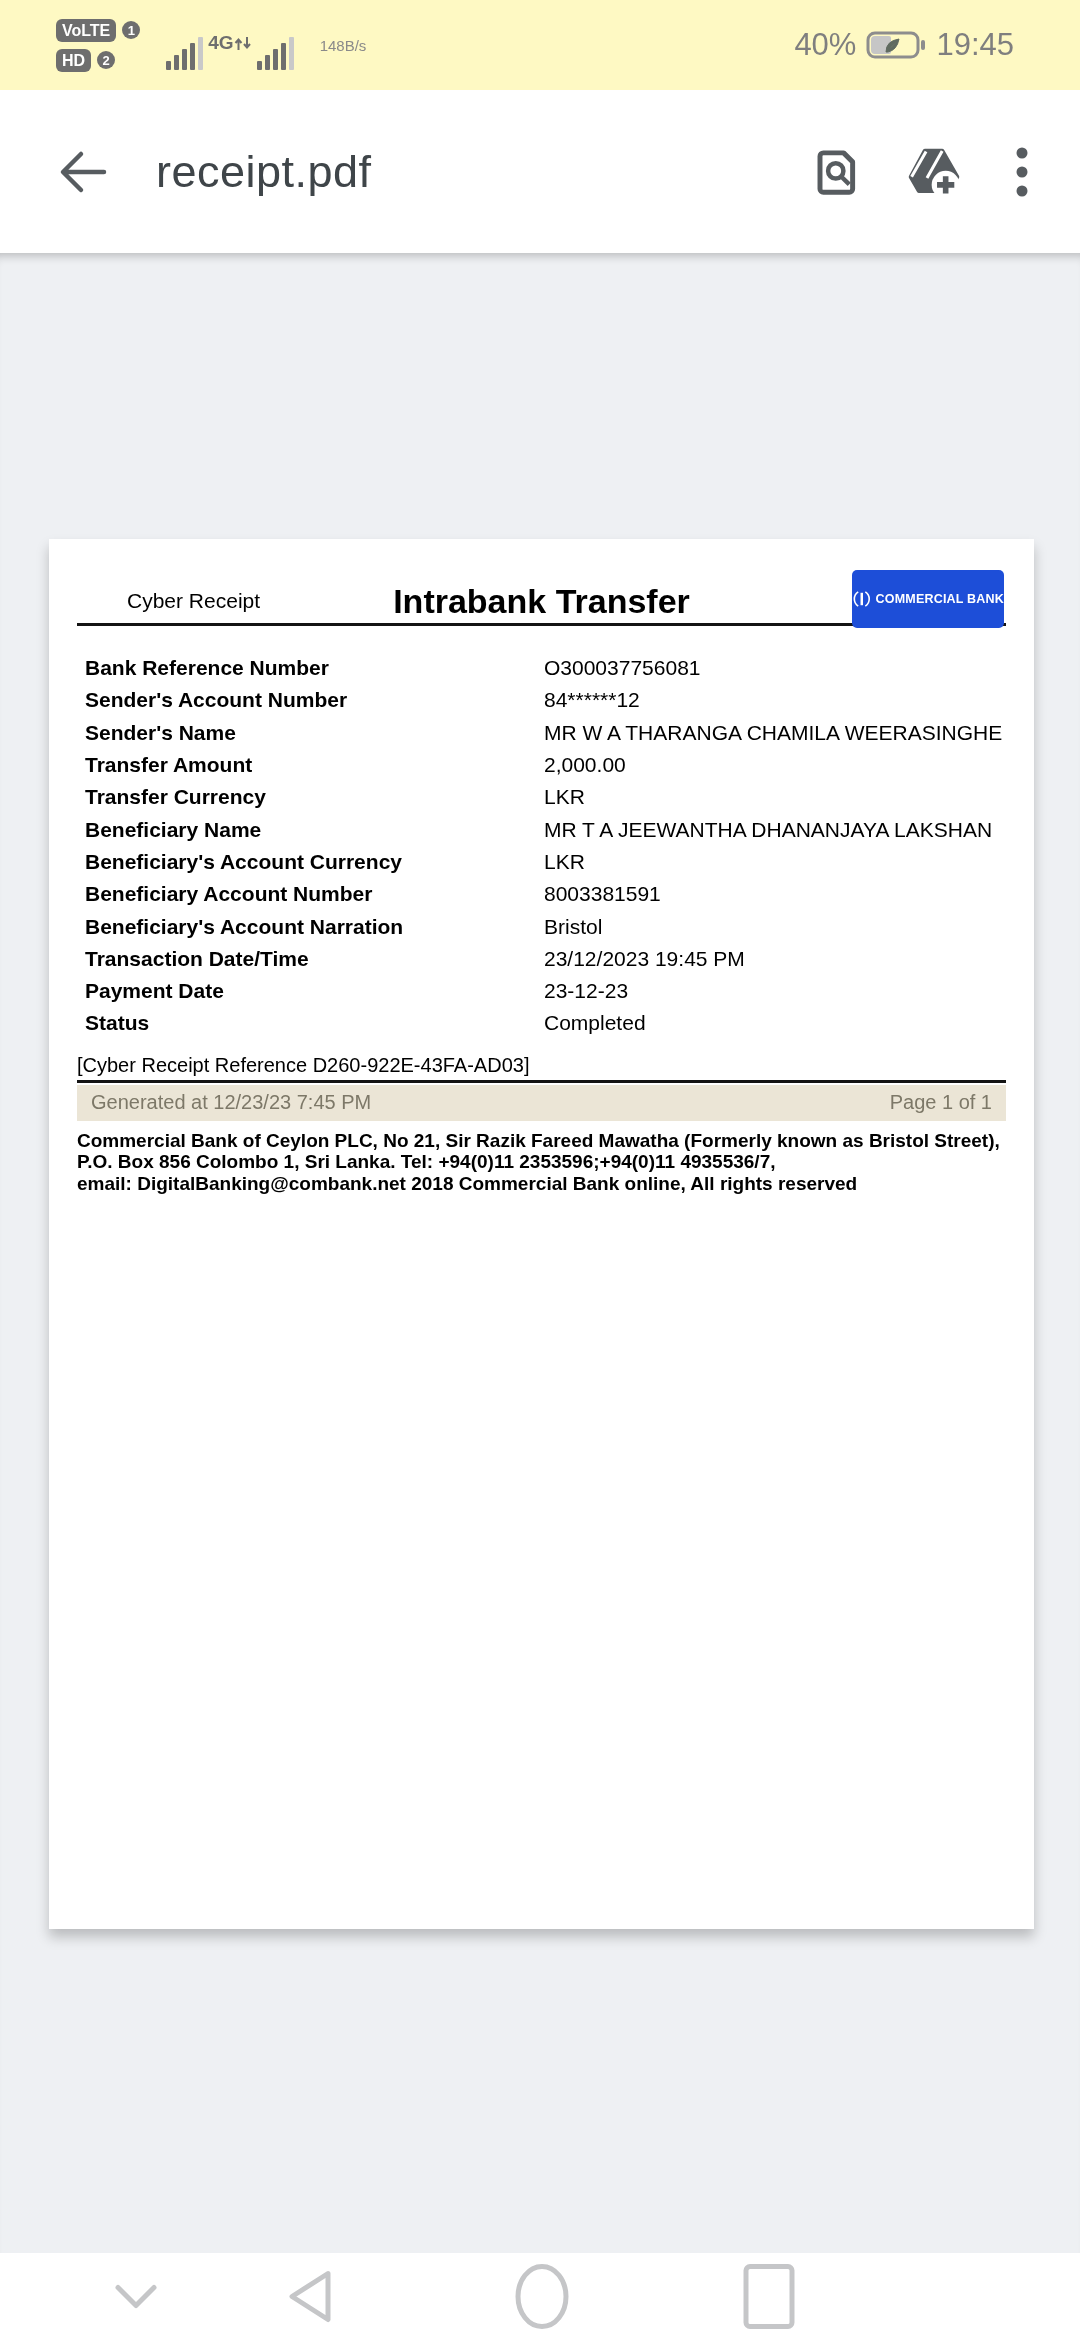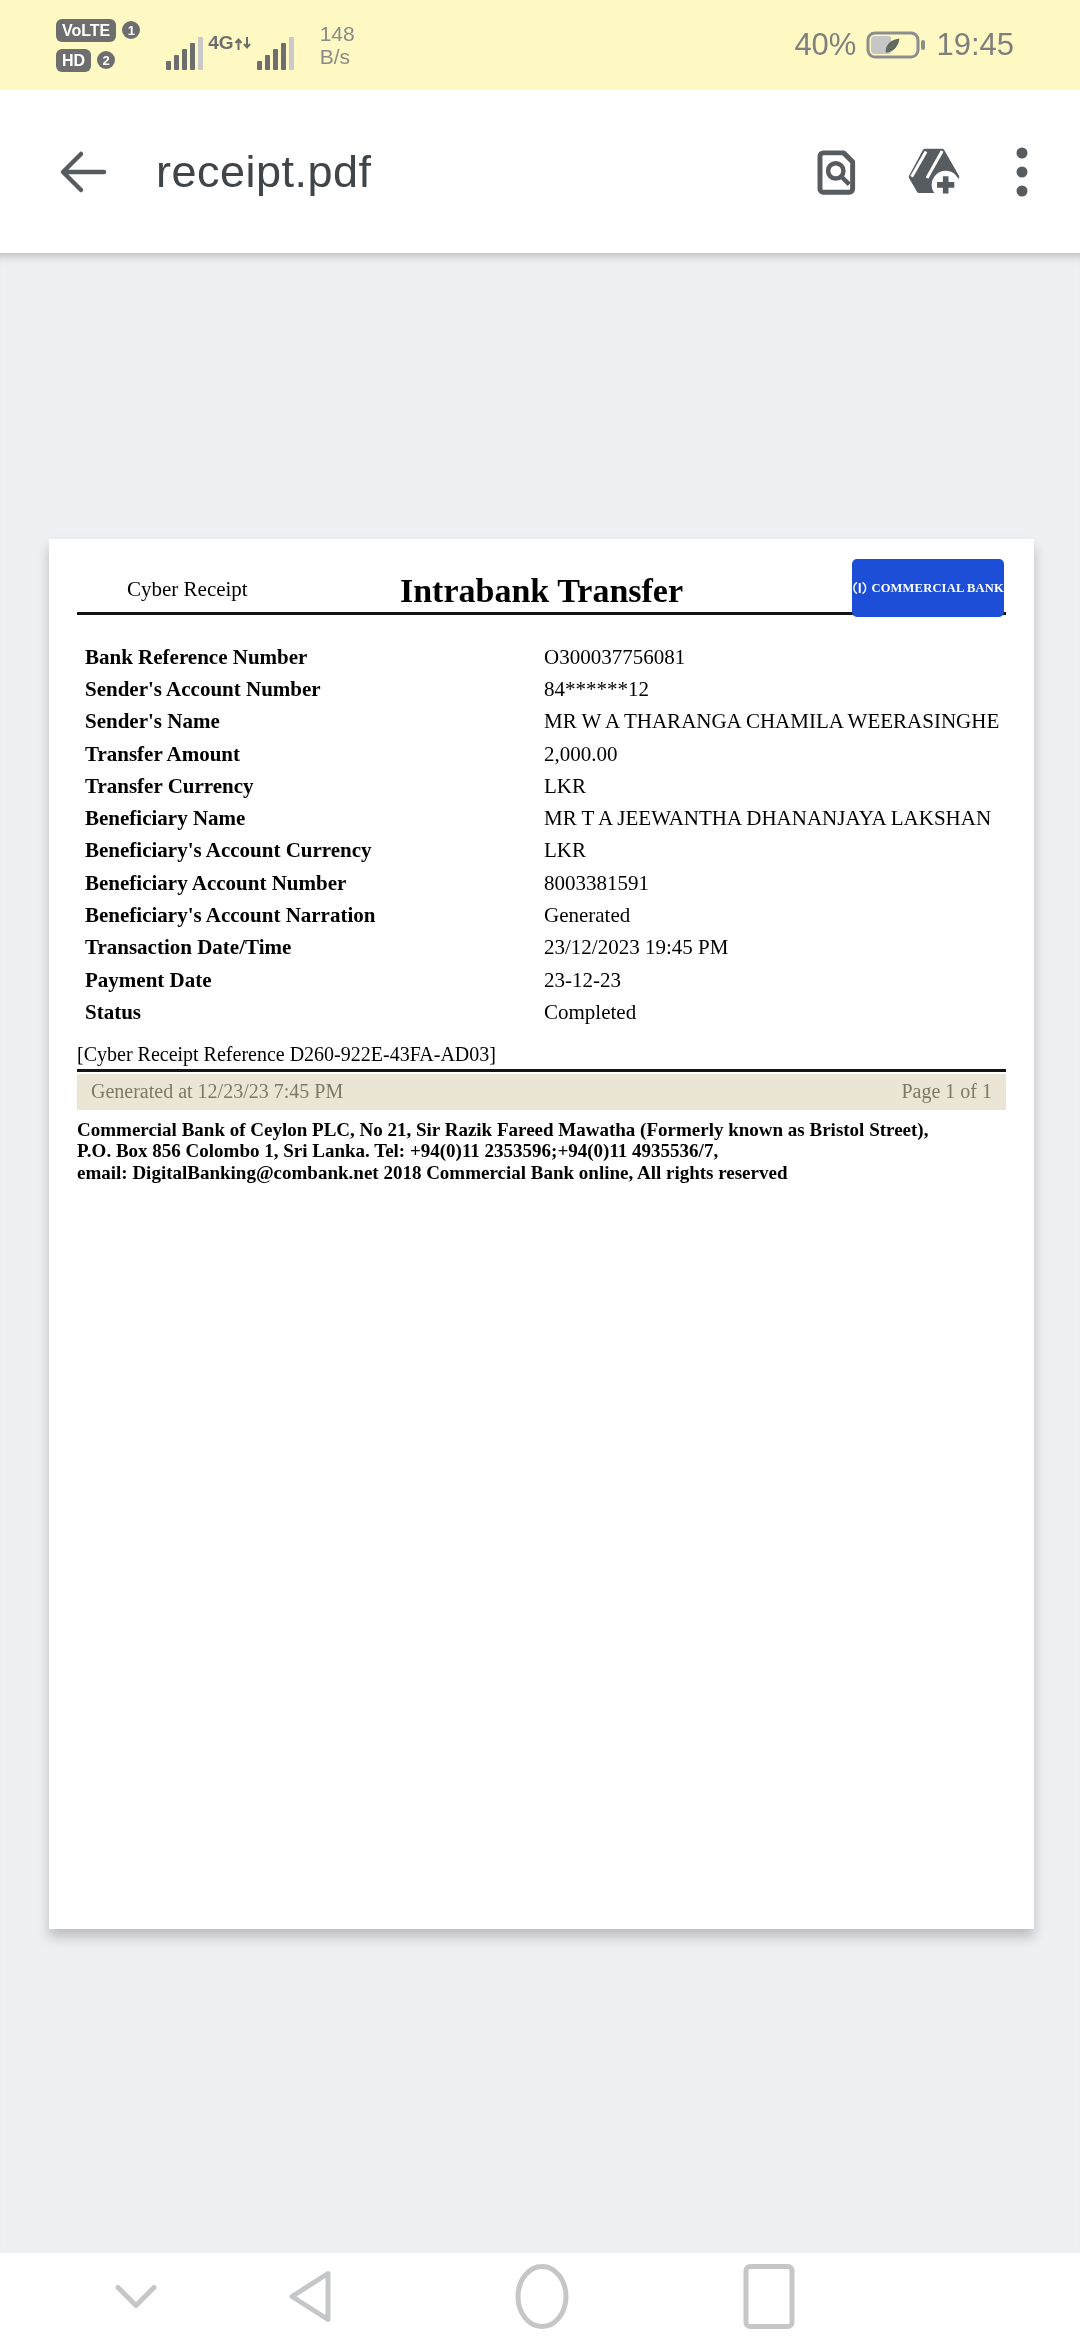--- a/index.html
+++ b/index.html
@@ -16,39 +16,39 @@
     padding:4px 6px 3px; border-radius:6px; letter-spacing:0; }
   .sim-circle { background:#6e6e6e; color:#fff; width:18px; height:18px; border-radius:50%;
     font-size:13px; font-weight:bold; display:flex; align-items:center; justify-content:center; }
   .signal-cluster { display:flex; align-items:flex-end; gap:5px; height:62px; padding-bottom:6px; }
   .bars { display:flex; align-items:flex-end; gap:3px; }
   .bar { width:5px; background:#6e6e6e; border-radius:1px; }
   .bar.light { background:#c9c9c9; }
   .net-col { display:flex; flex-direction:row; align-items:center; justify-content:flex-end; height:56px; }
   .net-type { font-size:19px; font-weight:bold; color:#6e6e6e; line-height:1; }
   .net-arrows { margin-top:2px; }
-  .speed { display:flex; flex-direction:column; color:#8a8a8a; font-size:21px; line-height:23px; }
+  .speed { display:flex; flex-direction:row; color:#8a8a8a; font-size:15px; line-height:23px; }
   .sb-right { display:flex; align-items:center; gap:10px; color:#7f7f7f; font-size:31px; }
   .battery-wrap { display:flex; align-items:center; }
 
   
   .app-bar { position:absolute; top:90px; left:0; width:1076px; height:163px; background:#fff;
     display:flex; align-items:center; }
   .icon-btn { background:none; border:none; cursor:pointer; display:flex; align-items:center; justify-content:center; }
   .back-btn { width:110px; height:110px; margin-left:28px; }
   .doc-title { font-size:45px; color:#3f4549; margin-left:18px; flex:1; letter-spacing:0.5px; }
   .action-btn { width:96px; height:96px; }
   .overflow-btn { width:80px; height:96px; margin-right:14px; }
 
   
   .content { position:absolute; top:253px; left:0; width:1080px; height:2000px; background:#eef0f3;
     box-shadow: inset 0 10px 10px -7px rgba(0,0,0,0.22); }
   .page { position:absolute; top:286px; left:49px; width:985px; height:1390px; background:#ffffff;
     box-shadow: 0 8px 12px rgba(0,0,0,0.22); }
-  .receipt-body { margin:0 28px; padding-top:20px; color:#000;font-family:Liberation Serif, serif; }
+  .receipt-body { margin:0 28px; padding-top:31px; color:#000; }
 
   .rec-header { position:relative; height:53px; }
   .doc-type { position:absolute; left:50px; bottom:10px; font-size:21px; }
   .rec-title { position:absolute; left:0; right:0; text-align:center; bottom:2px; font-size:34px; font-weight:bold; }
   .logo { position:absolute; right:2px; top:0px; width:152px; height:58px; border-radius:5px;
     display:flex; align-items:center; justify-content:center; gap:4px; z-index:2; }
   .logo-text { color:#fff; font-size:12.5px; font-weight:bold; letter-spacing:0.2px; white-space:nowrap; }
 
   .hr1 { border-top:3px solid #141414; }
   .rows { margin-top:26px; }
@@ -203,21 +203,21 @@
         <div class="row">
             <span class="lbl">Beneficiary's Account Currency</span>
             <span class="val">LKR</span>
           </div>
         <div class="row">
             <span class="lbl">Beneficiary Account Number</span>
             <span class="val">8003381591</span>
           </div>
         <div class="row">
             <span class="lbl">Beneficiary's Account Narration</span>
-            <span class="val">Generated</span>
+            <span class="val">Bristol</span>
           </div>
         <div class="row">
             <span class="lbl">Transaction Date/Time</span>
             <span class="val">23/12/2023 19:45 PM</span>
           </div>
         <div class="row">
             <span class="lbl">Payment Date</span>
             <span class="val">23-12-23</span>
           </div>
         <div class="row">

